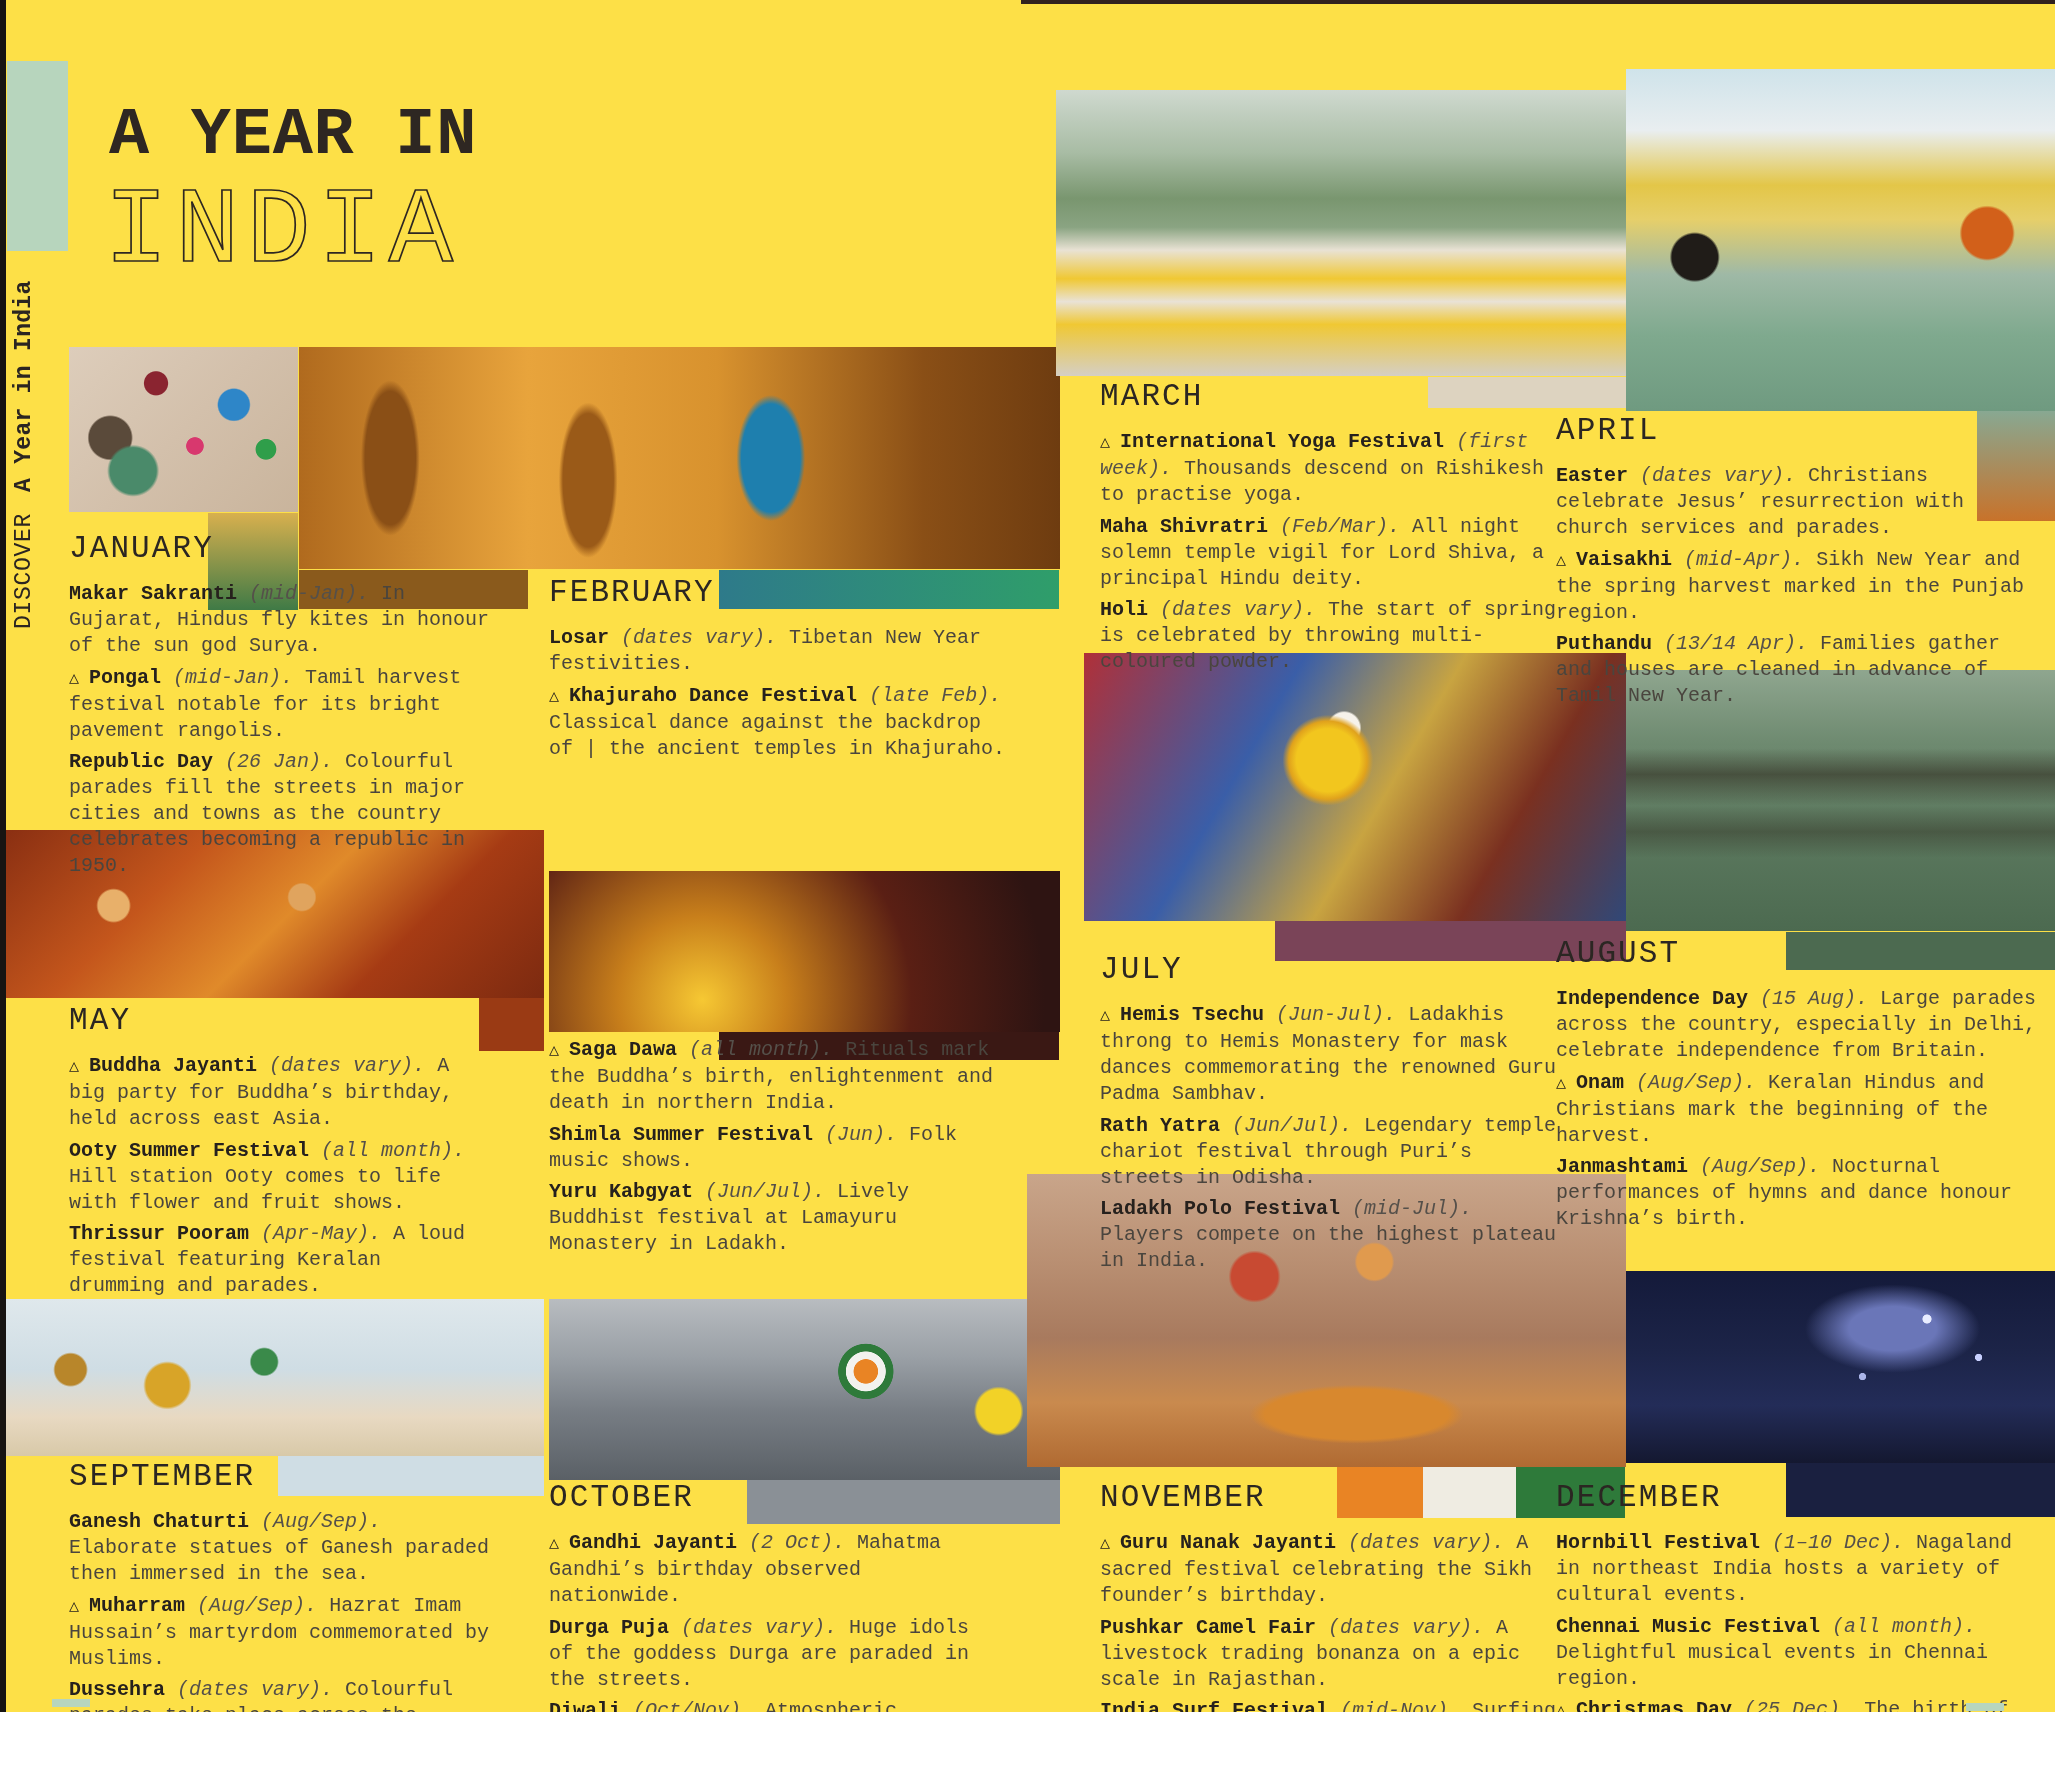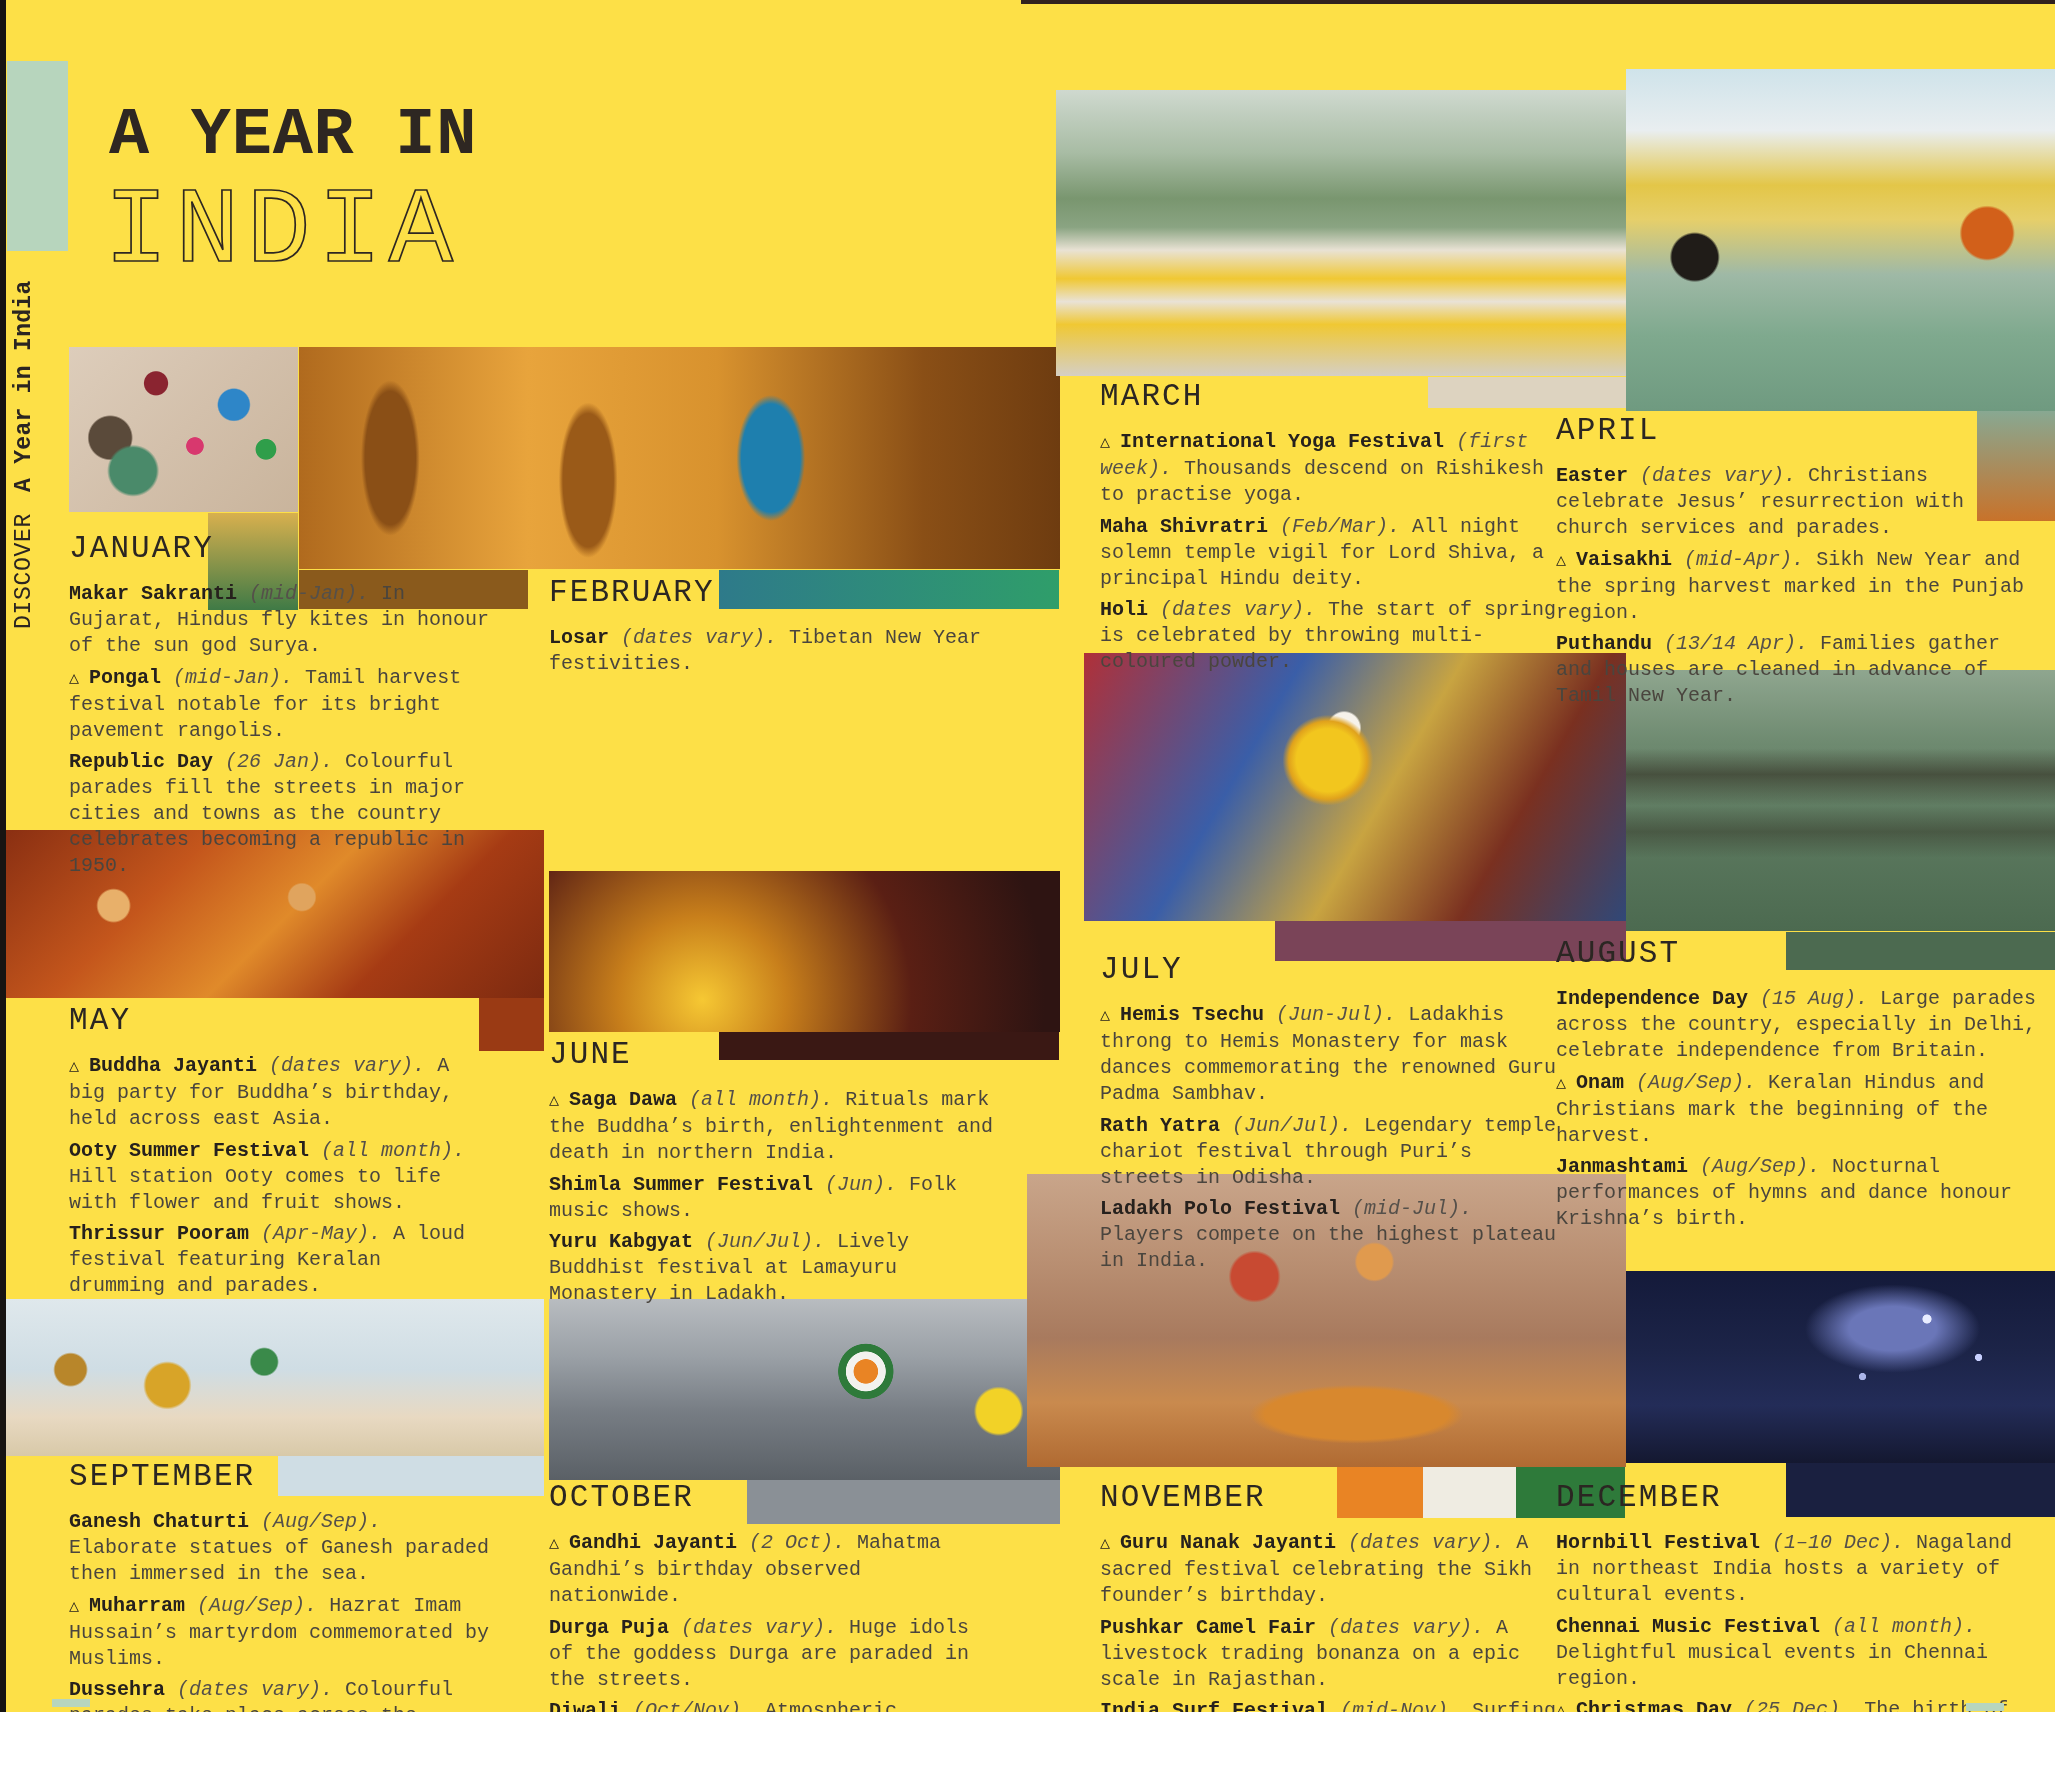--- a/index.html
+++ b/index.html
@@ -182,20 +182,21 @@
       <div>
         <p class="entry"><b>Makar Sakranti </b><i>(mid-Jan).</i> In Gujarat, Hindus fly kites in honour of the sun god Surya.</p>
         <p class="entry"><span class="marker">△ </span><b>Pongal </b><i>(mid-Jan).</i> Tamil harvest festival notable for its bright pavement rangolis.</p>
         <p class="entry"><b>Republic Day </b><i>(26 Jan).</i> Colourful parades fill the streets in major cities and towns as the country celebrates becoming a republic in 1950.</p>
       </div>
   </section>
   <section class="month" id="sec-february">
     <h2>FEBRUARY</h2>
       <div>
         <p class="entry"><b>Losar </b><i>(dates vary).</i> Tibetan New Year festivities.</p>
+        <p class="entry"><span class="marker">△ </span><b>Khajuraho Dance Festival </b><i>(late Feb).</i> Classical dance against the backdrop of | the ancient temples in Khajuraho.</p>
       </div>
   </section>
   <section class="month" id="sec-march">
     <h2>MARCH</h2>
       <div>
         <p class="entry"><span class="marker">△ </span><b>International Yoga Festival </b><i>(first week).</i> Thousands descend on Rishikesh to practise yoga.</p>
         <p class="entry"><b>Maha Shivratri </b><i>(Feb/Mar).</i> All night solemn temple vigil for Lord Shiva, a principal Hindu deity.</p>
         <p class="entry"><b>Holi </b><i>(dates vary).</i> The start of spring is celebrated by throwing multi-coloured powder.</p>
       </div>
   </section>
@@ -209,21 +210,20 @@
   </section>
   <section class="month" id="sec-may">
     <h2>MAY</h2>
       <div>
         <p class="entry"><span class="marker">△ </span><b>Buddha Jayanti </b><i>(dates vary).</i> A big party for Buddha’s birthday, held across east Asia.</p>
         <p class="entry"><b>Ooty Summer Festival </b><i>(all month).</i> Hill station Ooty comes to life with flower and fruit shows.</p>
         <p class="entry"><b>Thrissur Pooram </b><i>(Apr-May).</i> A loud festival featuring Keralan drumming and parades.</p>
       </div>
   </section>
   <section class="month" id="sec-june">
-    <h2>JUNE</h2>
       <div>
         <p class="entry"><span class="marker">△ </span><b>Saga Dawa </b><i>(all month).</i> Rituals mark the Buddha’s birth, enlightenment and death in northern India.</p>
         <p class="entry"><b>Shimla Summer Festival </b><i>(Jun).</i> Folk music shows.</p>
         <p class="entry"><b>Yuru Kabgyat </b><i>(Jun/Jul).</i> Lively Buddhist festival at Lamayuru Monastery in Ladakh.</p>
       </div>
   </section>
   <section class="month" id="sec-july">
     <h2>JULY</h2>
       <div>
         <p class="entry"><span class="marker">△ </span><b>Hemis Tsechu </b><i>(Jun-Jul).</i> Ladakhis throng to Hemis Monastery for mask dances commemorating the renowned Guru Padma Sambhav.</p>

